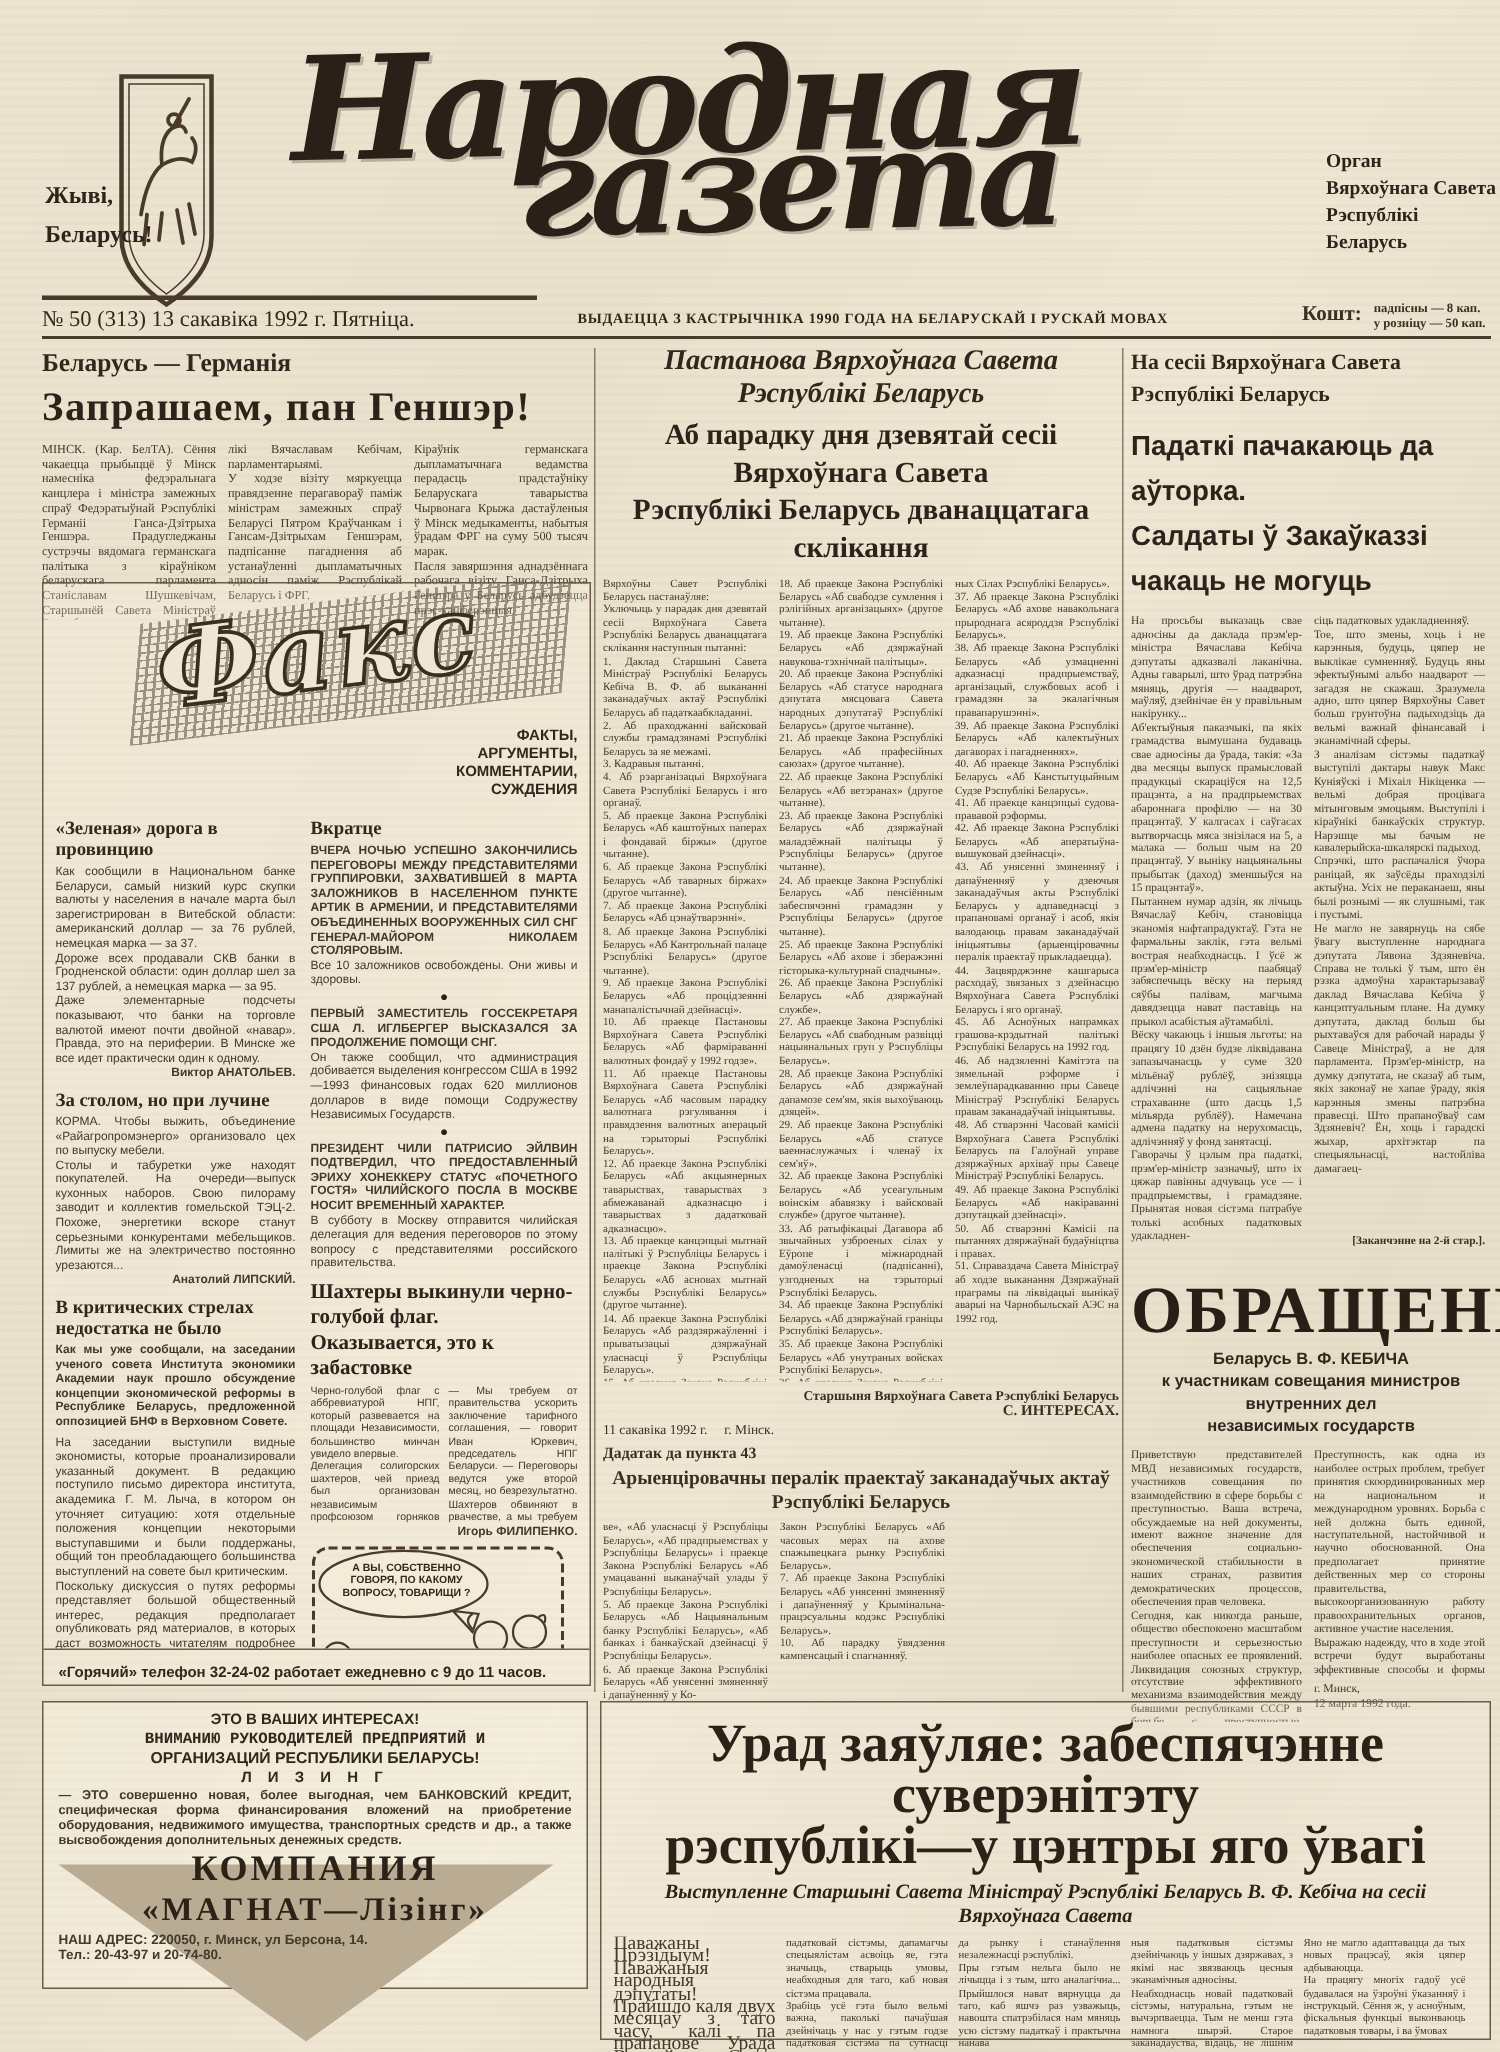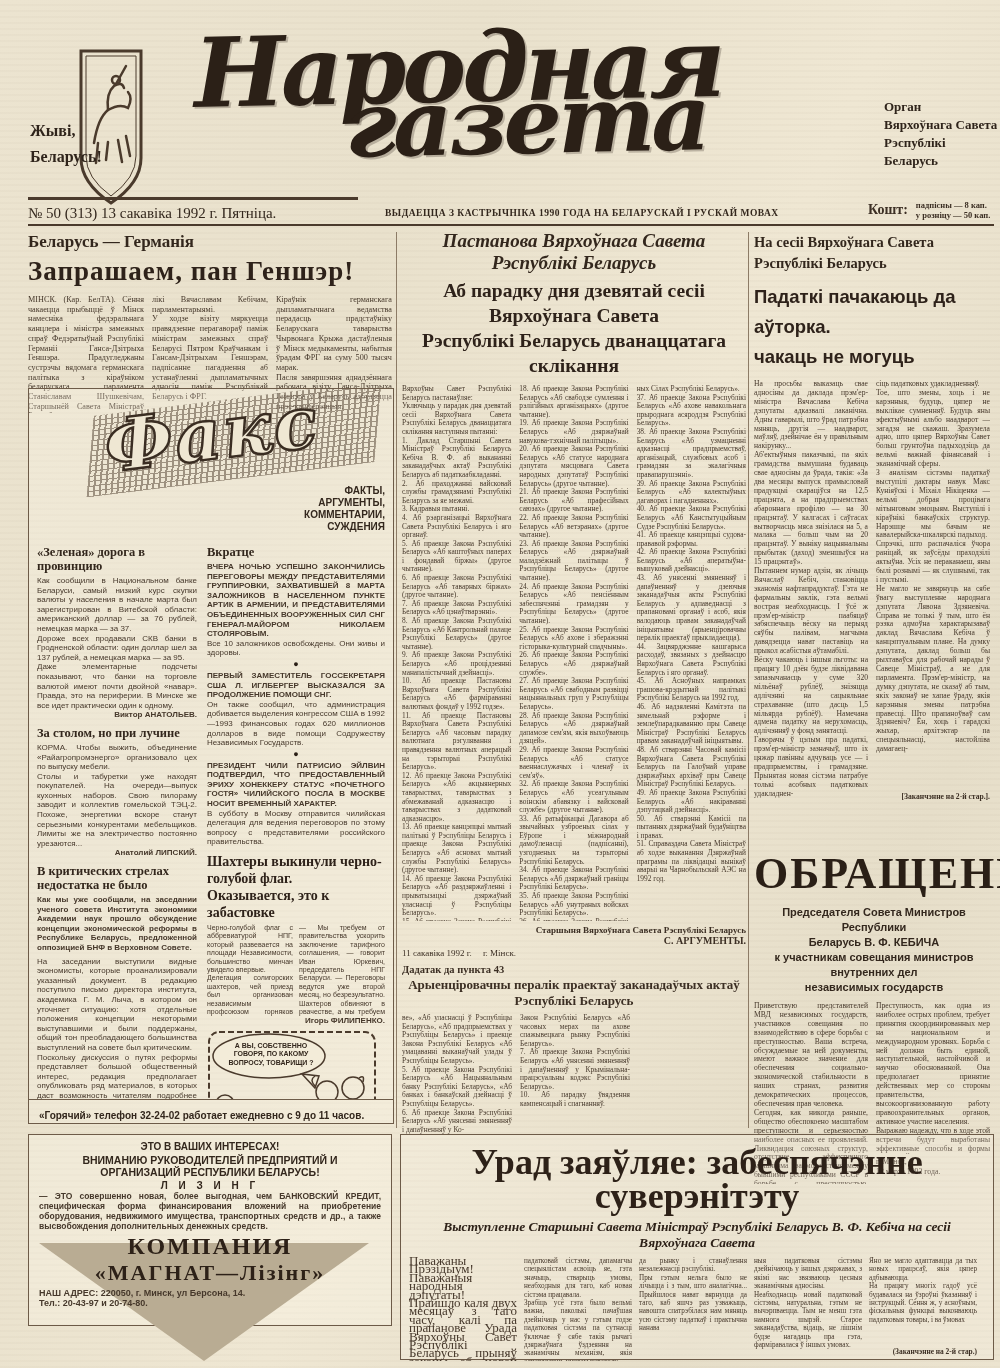--- a/index.html
+++ b/index.html
@@ -190,21 +190,21 @@
       </div>
     </div>
     <div style="border-top:1px solid #6d5b48;padding:5px 10px;">
       <span class="hotline">«Горячий» телефон 32-24-02 работает ежедневно с 9 до 11 часов.</span>
     </div>
   </div>
 
   <div class="abs boxed" style="left:28px;top:1134px;width:364px;height:192px;padding:6px 10px;box-sizing:border-box;background:rgba(255,252,240,.3);">
     <div class="tri"></div>
     <div class="adcaps" style="font-size:10px;">ЭТО В ВАШИХ ИНТЕРЕСАХ!</div>
-    <div class="adcaps" style="font-size:10.5px;margin-top:2px;">ВНИМАНИЮ РУКОВОДИТЕЛЕЙ ПРЕДПРИЯТИЙ И</div>
+    <div class="adcaps" style="font-size:10.5px;margin-top:2px;font-family:Liberation Mono, monospace;">ВНИМАНИЮ РУКОВОДИТЕЛЕЙ ПРЕДПРИЯТИЙ И</div>
     <div class="adcaps" style="font-size:10.5px;">ОРГАНИЗАЦИЙ РЕСПУБЛИКИ БЕЛАРУСЬ!</div>
     <div class="adcaps" style="font-size:10px;letter-spacing:4px;margin-top:2px;">Л И З И Н Г</div>
     <div class="sanstxt jus" style="position:relative;font-size:8.5px;font-weight:bold;line-height:10px;">— ЭТО совершенно новая, более выгодная, чем БАНКОВСКИЙ КРЕДИТ, специфическая форма финансирования вложений на приобретение оборудования, недвижимого имущества, транспортных средств и др., а также высвобождения дополнительных денежных средств.</div>
     <div class="magnat" style="position:relative;font-size:24px;margin-top:2px;">КОМПАНИЯ</div>
     <div class="magnat" style="position:relative;font-size:22px;">«МАГНАТ—Лізінг»</div>
     <div class="sanstxt" style="position:relative;font-size:9px;font-weight:bold;margin-top:3px;">НАШ АДРЕС: 220050, г. Минск, ул Берсона, 14.</div>
     <div class="sanstxt" style="position:relative;font-size:9px;font-weight:bold;">Тел.: 20-43-97 и 20-74-80.</div>
   </div>
 
   <div class="abs colrule" style="left:396px;top:232px;height:896px;"></div>
@@ -259,21 +259,21 @@
 43. Аб унясенні змяненняў і дапаўненняў у дзеючыя заканадаўчыя акты Рэспублікі Беларусь у адпаведнасці з прапановамі органаў і асоб, якія валодаюць правам заканадаўчай ініцыятывы (арыенціровачны пералік праектаў прыкладаецца).
 44. Зацвярджэнне кашгарыса расходаў, звязаных з дзейнасцю Вярхоўнага Савета Рэспублікі Беларусь і яго органаў.
 45. Аб Асноўных напрамках грашова-крэдытнай палітыкі Рэспублікі Беларусь на 1992 год.
 46. Аб надзяленні Камітэта па зямельнай рэформе і землеўпарадкаванню пры Савеце Міністраў Рэспублікі Беларусь правам заканадаўчай ініцыятывы.
 48. Аб стварэнні Часовай камісіі Вярхоўнага Савета Рэспублікі Беларусь па Галоўнай управе дзяржаўных архіваў пры Савеце Міністраў Рэспублікі Беларусь.
 49. Аб праекце Закона Рэспублікі Беларусь «Аб накіраванні дэпутацкай дзейнасці».
 50. Аб стварэнні Камісіі па пытаннях дзяржаўнай будаўніцтва і правах.
 51. Справаздача Савета Міністраў аб ходзе выканання Дзяржаўнай праграмы па ліквідацыі вынікаў аварыі на Чарнобыльскай АЭС на 1992 год.</div>
     </div>
     <div style="text-align:right;font-weight:bold;font-size:9px;margin-top:4px;">Старшыня Вярхоўнага Савета Рэспублікі Беларусь</div>
-    <div style="text-align:right;font-weight:bold;font-size:10px;">С. АРГУМЕНТЫ.</div>
+    <div style="text-align:right;font-weight:bold;font-size:10px;">С. ИНТЕРЕСАХ.</div>
     <div style="font-size:9px;margin-top:2px;">
       <span>11 сакавіка 1992 г.</span>&nbsp;&nbsp;&nbsp;&nbsp;
       <span>г. Мінск.</span>
     </div>
 
     <div style="font-weight:bold;font-size:10.5px;margin-top:6px;">Дадатак да пункта 43</div>
     <div style="font-weight:bold;font-size:13px;text-align:center;margin-top:2px;">Арыенціровачны пералік праектаў заканадаўчых актаў</div>
     <div style="font-weight:bold;font-size:13px;text-align:center;">Рэспублікі Беларусь</div>
     <div style="display:flex;gap:8px;margin-top:5px;height:150px;" class="clip">
       <div class="bodytxt jus pre" style="width:110px;font-size:7.4px;line-height:8.6px;">ве», «Аб уласнасці ў Рэспубліцы Беларусь», «Аб прадпрыемствах у Рэспубліцы Беларусь» і праекце Закона Рэспублікі Беларусь «Аб умацаванні выканаўчай улады ў Рэспубліцы Беларусь».
@@ -283,59 +283,60 @@
 7. Аб праекце Закона Рэспублікі Беларусь «Аб унясенні змяненняў і дапаўненняў у Крымінальна-працэсуальны кодэкс Рэспублікі Беларусь».
 10. Аб парадку ўвядзення кампенсацый і спагнанняў.</div>
     </div>
   </div>
 
   <div class="abs colrule" style="left:748px;top:232px;height:896px;"></div>
   <div class="abs" style="left:754px;top:232px;width:240px;">
     <div class="kick3">На сесіі Вярхоўнага Савета</div>
     <div class="kick3">Рэспублікі Беларусь</div>
     <h2 class="head3" style="margin-top:8px;">Падаткі пачакаюць да аўторка.</h2>
+    <h2 class="head3">Салдаты ў Закаўказзі</h2>
     <h2 class="head3">чакаць не могуць</h2>
     <div style="display:flex;gap:8px;margin-top:8px;height:428px;" class="clip">
       <div class="bodytxt jus pre" style="width:114px;font-size:7.6px;line-height:8.9px;">На просьбы выказаць свае адносіны да даклада прэм'ер-міністра Вячаслава Кебіча дэпутаты адказвалі лаканічна. Адны гаварылі, што ўрад патрэбна мяняць, другія — наадварот, маўляў, дзейнічае ён у правільным накірунку...
 Аб'ектыўныя паказчыкі, па якіх грамадства вымушана будаваць свае адносіны да ўрада, такія: «За два месяцы выпуск прамысловай прадукцыі скараціўся на 12,5 працэнта, а на прадпрыемствах абароннага профілю — на 30 працэнтаў. У калгасах і саўгасах вытворчасць мяса знізілася на 5, а малака — больш чым на 20 працэнтаў. У выніку нацыянальны прыбытак (даход) зменшыўся на 15 працэнтаў».
 Пытаннем нумар адзін, як лічыць Вячаслаў Кебіч, становіцца эканомія нафтапрадуктаў. Гэта не фармальны заклік, гэта вельмі вострая неабходнасць. І ўсё ж прэм'ер-міністр паабяцаў забяспечыць вёску на перыяд сяўбы палівам, магчыма давядзецца нават паставіць на прыкол асабістыя аўтамабілі.
 Вёску чакаюць і іншыя льготы: на працягу 10 дзён будзе ліквідавана запазычанасць у суме 320 мільёнаў рублёў, знізяцца адлічэнні на сацыяльнае страхаванне (што дасць 1,5 мільярда рублёў). Намечана адмена падатку на нерухомасць, адлічэнняў у фонд занятасці.
 Гаворачы ў цэлым пра падаткі, прэм'ер-міністр зазначыў, што іх цяжар павінны адчуваць усе — і прадпрыемствы, і грамадзяне. Прынятая новая сістэма патрабуе толькі асобных падатковых удакладнен-</div>
       <div style="width:114px;">
         <div class="bodytxt jus pre clip" style="font-size:7.6px;line-height:8.9px;height:412px;">сіць падатковых удакладненняў.
 Тое, што змены, хоць і не карэнныя, будуць, цяпер не выклікае сумненняў. Будуць яны эфектыўнымі альбо наадварот — загадзя не скажаш. Зразумела адно, што цяпер Вярхоўны Савет больш грунтоўна падыходзіць да вельмі важнай фінансавай і эканамічнай сферы.
 З аналізам сістэмы падаткаў выступілі дактары навук Макс Куніяўскі і Міхаіл Нікіценка — вельмі добрая процівага мітынговым эмоцыям. Выступілі і кіраўнікі банкаўскіх структур. Нарэшце мы бачым не кавалерыйска-шкалярскі падыход.
 Спрэчкі, што распачаліся ўчора раніцай, як заўсёды праходзілі актыўна. Усіх не пераканаеш, яны былі рознымі — як слушнымі, так і пустымі.
 Не магло не завярнуць на сябе ўвагу выступленне народнага дэпутата Лявона Здзяневіча. Справа не толькі ў тым, што ён рэзка адмоўна характарызаваў даклад Вячаслава Кебіча ў канцэптуальным плане. На думку дэпутата, даклад больш бы рыхтаваўся для рабочай нарады ў Савеце Міністраў, а не для парламента. Прэм'ер-міністр, на думку дэпутата, не сказаў аб тым, якіх законаў не хапае ўраду, якія карэнныя змены патрэбна правесці. Што прапаноўваў сам Здзяневіч? Ён, хоць і гарадскі жыхар, архітэктар па спецыяльнасці, настойліва дамагаец-</div>
         <div class="cont" style="font-size:7.6px;text-align:right;">[Заканчэнне на 2-й стар.].</div>
       </div>
     </div>
   </div>
 
   <div class="abs" style="left:754px;top:848px;width:240px;">
     <div class="bigappeal">ОБРАЩЕНИЕ</div>
-    <div class="appsub" style="margin-top:6px;">Председателя Совета Министров Республики</div>
     <div class="appsub">Беларусь В. Ф. КЕБИЧА</div>
     <div class="appsub">к участникам совещания министров внутренних дел</div>
     <div class="appsub">независимых государств</div>
     <div style="display:flex;gap:8px;margin-top:7px;height:182px;" class="clip">
       <div class="bodytxt jus pre" style="width:114px;font-size:7.6px;line-height:8.9px;">Приветствую представителей МВД независимых государств, участников совещания по взаимодействию в сфере борьбы с преступностью. Ваша встреча, обсуждаемые на ней документы, имеют важное значение для обеспечения социально-экономической стабильности в наших странах, развития демократических процессов, обеспечения прав человека.
 Сегодня, как никогда раньше, общество обеспокоено масштабом преступности и серьезностью наиболее опасных ее проявлений. Ликвидация союзных структур, отсутствие эффективного механизма взаимодействия между бывшими республиками СССР в борьбе с преступностью, свободное передвижение людей через суверенные независимые государства способствуют интеграции криминальных связей.</div>
       <div style="width:114px;">
         <div class="bodytxt jus pre clip" style="font-size:7.6px;line-height:8.9px;height:152px;">Преступность, как одна из наиболее острых проблем, требует принятия скоординированных мер на национальном и международном уровнях. Борьба с ней должна быть единой, наступательной, настойчивой и научно обоснованной. Она предполагает принятие действенных мер со стороны правительства, высокоорганизованную работу правоохранительных органов, активное участие населения.
 Выражаю надежду, что в ходе этой встречи будут выработаны эффективные способы и формы взаимодействия независимых государств по укреплению правопорядка и законности.
 Желаю вам плодотворной работы.</div>
         <div class="bodytxt" style="font-size:7.8px;margin-top:3px;">г. Минск,</div>
         <div class="bodytxt" style="font-size:7.8px;">12 марта 1992 года.</div>
       </div>
     </div>
   </div>
 
   <div class="abs boxed" style="left:400px;top:1134px;width:594px;height:226px;padding:10px 8px 4px;box-sizing:border-box;background:rgba(255,252,240,.2);">
     <div class="speechhead">Урад заяўляе: забеспячэнне суверэнітэту</div>
+    <div class="speechhead">рэспублікі—у цэнтры яго ўвагі</div>
     <div class="speechsub" style="margin-top:6px;">Выступленне Старшыні Савета Міністраў Рэспублікі Беларусь В. Ф. Кебіча на сесіі Вярхоўнага Савета</div>
     <div style="display:flex;gap:7px;margin-top:6px;height:104px;" class="clip">
       <div class="bodytxt jus pre" style="width:108px;font-size:13px;line-height:8.4px;">Паважаны Прэзідыум!
 Паважаныя народныя дэпутаты!
 Прайшло каля двух месяцаў з таго часу, калі па прапанове Урада Вярхоўны Савет Рэспублікі Беларусь прыняў законы аб новай сістэме падаткаў. За гэты адносна невялікі адрэзак часу ўраду, яго фінансавым органам запатрабавалася распрацаваць і давесці да выканаўцаў сэнс і змест новай</div>
       <div class="bodytxt jus pre" style="width:108px;font-size:7.2px;line-height:8.4px;">падатковай сістэмы, дапамагчы спецыялістам асвоіць яе, гэта значыць, стварыць умовы, неабходныя для таго, каб новая сістэма працавала.
 Зрабіць усё гэта было вельмі важна, паколькі пачаўшая дзейнічаць у нас у гэтым годзе падатковая сістэма па сутнасці ўключае ў сябе такія рычагі дзяржаўнага ўздзеяння на эканамічны механізм, якія адпавядаюць умовам пераходу</div>
       <div class="bodytxt jus pre" style="width:108px;font-size:7.2px;line-height:8.4px;">да рынку і станаўлення незалежнасці рэспублікі.
 Пры гэтым нельга было не лічыцца і з тым, што аналагічна... Прыйшлося нават вярнуцца да таго, каб яшчэ раз узважыць, навошта спатрэбілася нам мяняць усю сістэму падаткаў і практычна нанава</div>
       <div class="bodytxt jus pre" style="width:108px;font-size:7.2px;line-height:8.4px;">ныя падатковыя сістэмы дзейнічаюць у іншых дзяржавах, з якімі нас звязваюць цесныя эканамічныя адносіны.

